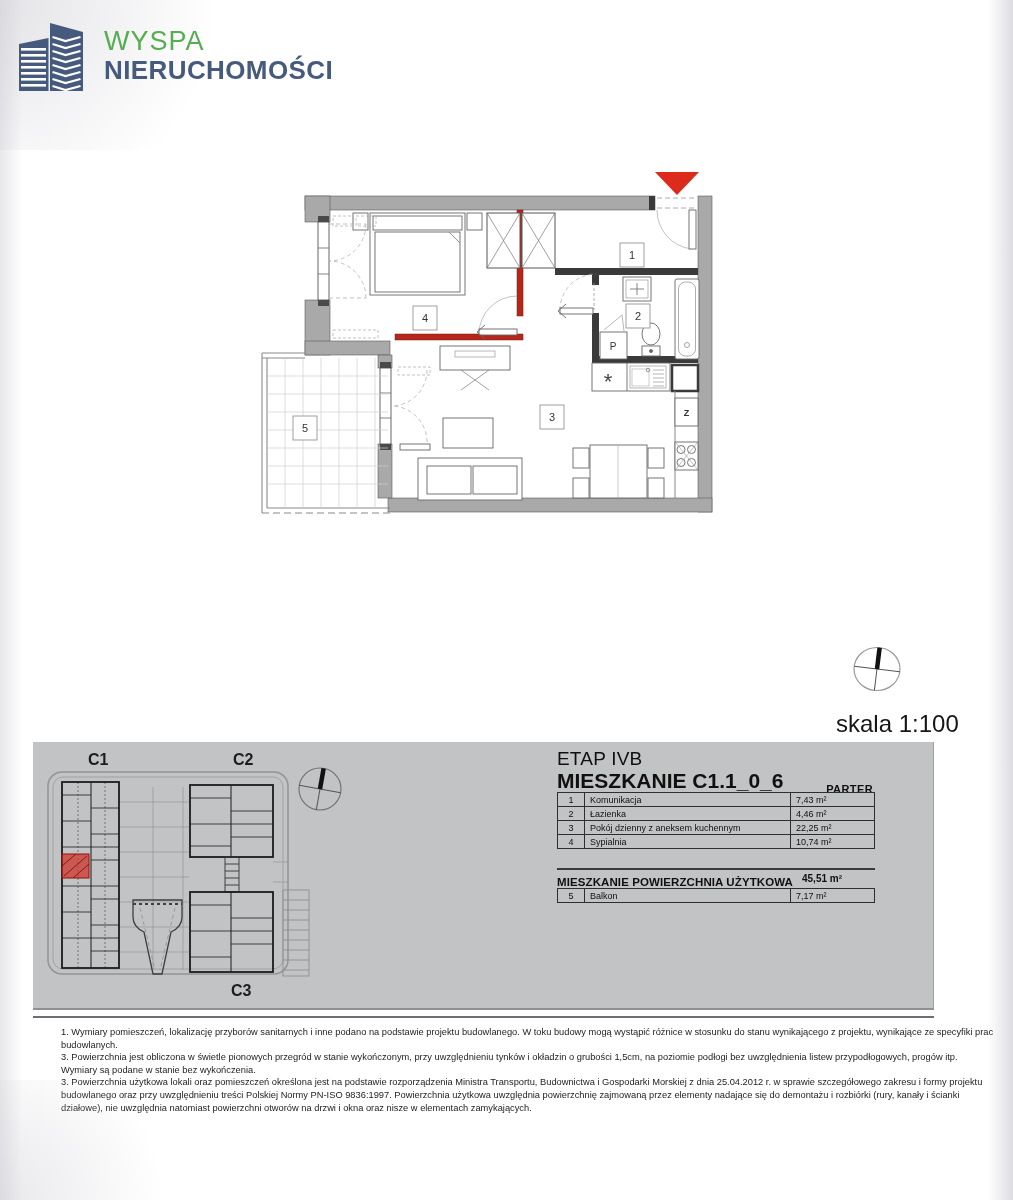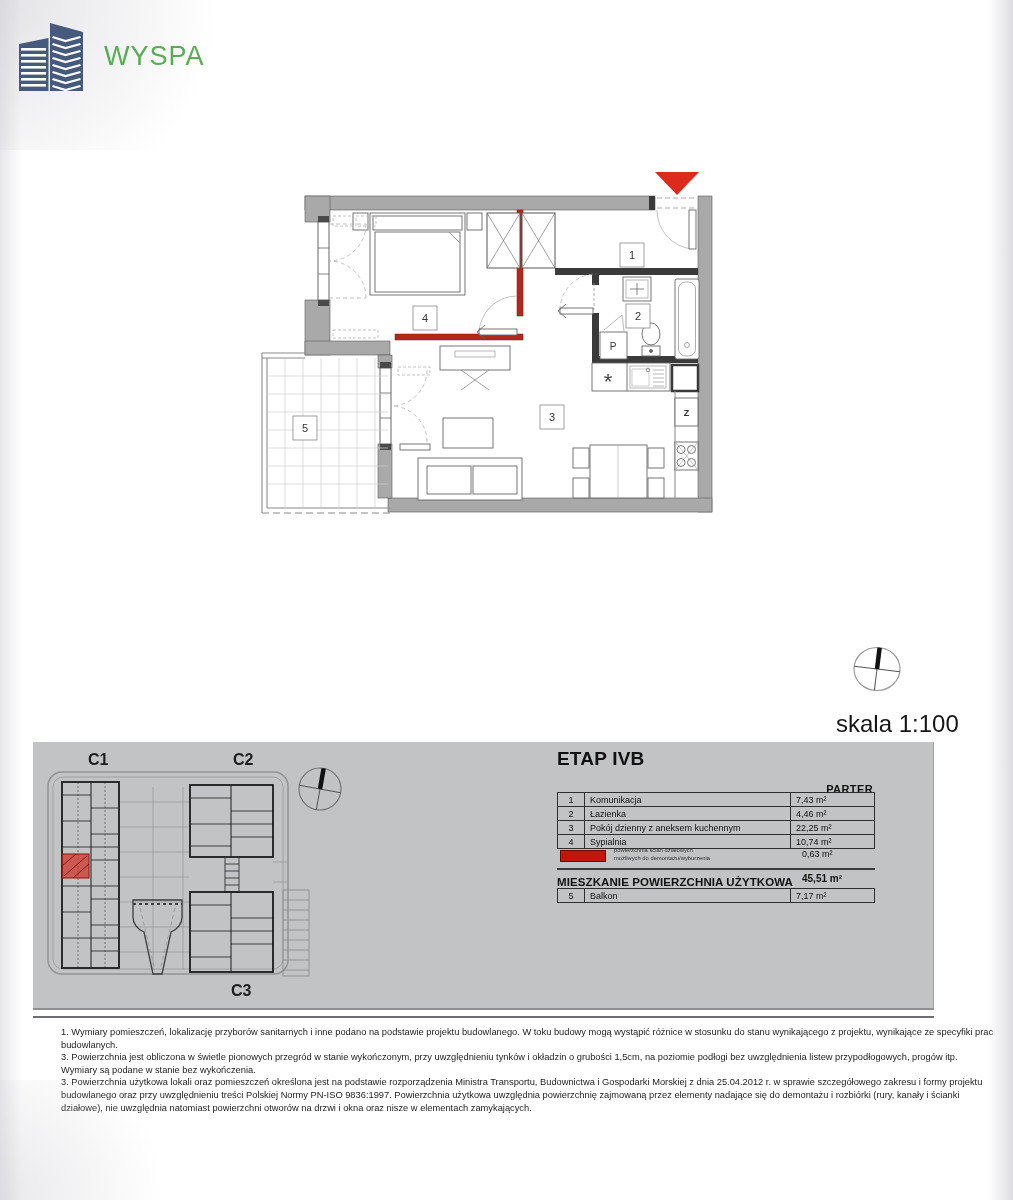--- a/index.html
+++ b/index.html
@@ -27,21 +27,21 @@
   .scale-compass{position:absolute;left:843px;top:638px;}
   .scale-label{position:absolute;left:836px;top:710px;font-size:24px;color:#161616;}
   
   .panel{
     position:absolute;left:33px;top:742px;width:900px;height:266px;
     background:#c2c3c4;border-bottom:2px solid #909094;border-right:1px solid #a2a2a6;
   }
   .siteplan{position:absolute;left:0;top:0;}
   
   .card{position:absolute;left:524px;top:6px;width:318px;color:#101010;}
-  .card-stage{font-size:19px;font-weight:bold;margin:0;line-height:21px;letter-spacing:.2px;}
+  .card-stage{font-size:19px;font-weight:normal;margin:0;line-height:21px;letter-spacing:.2px;}
   .card-unit{font-size:21px;font-weight:bold;margin:0;line-height:23px;}
   .card-floor{position:absolute;top:35px;right:2px;font-size:11px;font-weight:bold;letter-spacing:.4px;}
   table.rtable{position:absolute;top:44px;left:0;width:318px;border-collapse:collapse;table-layout:fixed;}
   table.btable{position:absolute;top:140px;left:0;width:318px;border-collapse:collapse;table-layout:fixed;}
   .rtable td,.btable td{border:1.2px solid #2e2e2e;font-size:9px;height:13px;line-height:10px;
     padding:0 0 0 5px;vertical-align:middle;color:#101010;}
   td.cno{width:26px;text-align:center;padding:0;}
   td.carea{width:78px;}
   .legend{position:absolute;top:95px;left:0;width:318px;height:24px;}
   .legbar{position:absolute;left:3px;top:7px;width:44px;height:10px;background:#c1170b;border:1px solid #5f0d06;}
@@ -82,20 +82,21 @@
         <path d="M35.5,31 l13,4 l15,-4"></path>
         <path d="M35.5,38 l13,4 l15,-4"></path>
         <path d="M35.5,45 l13,4 l15,-4"></path>
         <path d="M35.5,52 l13,4 l15,-4"></path>
         <path d="M35.5,59 l13,4 l15,-4"></path>
         <path d="M35.5,66 l13,4 l15,-4"></path>
       </g>
     </svg>
     <div class="logo-text">
       <div class="logo-line1">WYSPA</div>
+      <div class="logo-line2">NIERUCHOMOŚCI</div>
     </div>
   </div>
 
   <svg class="fp" width="490" height="385" viewBox="0 0 490 385">
 
     <polygon points="400,14 444,14 422,37" fill="#dc2a1c"></polygon>
 
     <g fill="#a9a9a9" stroke="#5c5c5c" stroke-width="0.6">
       <rect x="50" y="38" width="350" height="14"></rect>
       <rect x="443" y="38" width="14" height="316"></rect>
@@ -423,20 +424,21 @@
         <g transform="rotate(10 287 47)" stroke="#555" stroke-width="1">
           <line x1="287" y1="26" x2="287" y2="68"></line>
           <line x1="266" y1="47" x2="308" y2="47"></line>
           <line x1="287" y1="26" x2="287" y2="47" stroke="#111" stroke-width="4.5"></line>
         </g>
       </g>
     </svg>
 
     <div class="card">
       <div class="card-stage">ETAP IVB</div>
+      <div class="card-unit">MIESZKANIE C1.1_0_6</div>
       <div class="card-floor">PARTER</div>
 
       <table class="rtable">
         <tbody>
             <tr>
           <td class="cno">1</td>
           <td>Komunikacja</td>
           <td class="carea">7,43 m²</td>
         </tr>
         <tr>
@@ -450,28 +452,20 @@
           <td class="carea">22,25 m²</td>
         </tr>
         <tr>
           <td class="cno">4</td>
           <td>Sypialnia</td>
           <td class="carea">10,74 m²</td>
         </tr>
       </tbody>
         </table>
 
-      <div class="legend">
-        <div class="legbar"></div>
-        <div class="legtext">
-          <div>powierzchnia ścian działowych</div>
-          <div>możliwych do demontażu/wyburzenia</div>
-        </div>
-        <div class="legarea">0,63 m²</div>
-      </div>
 
       <div class="sep"></div>
 
       <div class="total">
         <span class="total-lbl">MIESZKANIE POWIERZCHNIA UŻYTKOWA</span>
         <span class="total-val">45,51 m²</span>
       </div>
 
       <table class="btable">
         <tbody>

